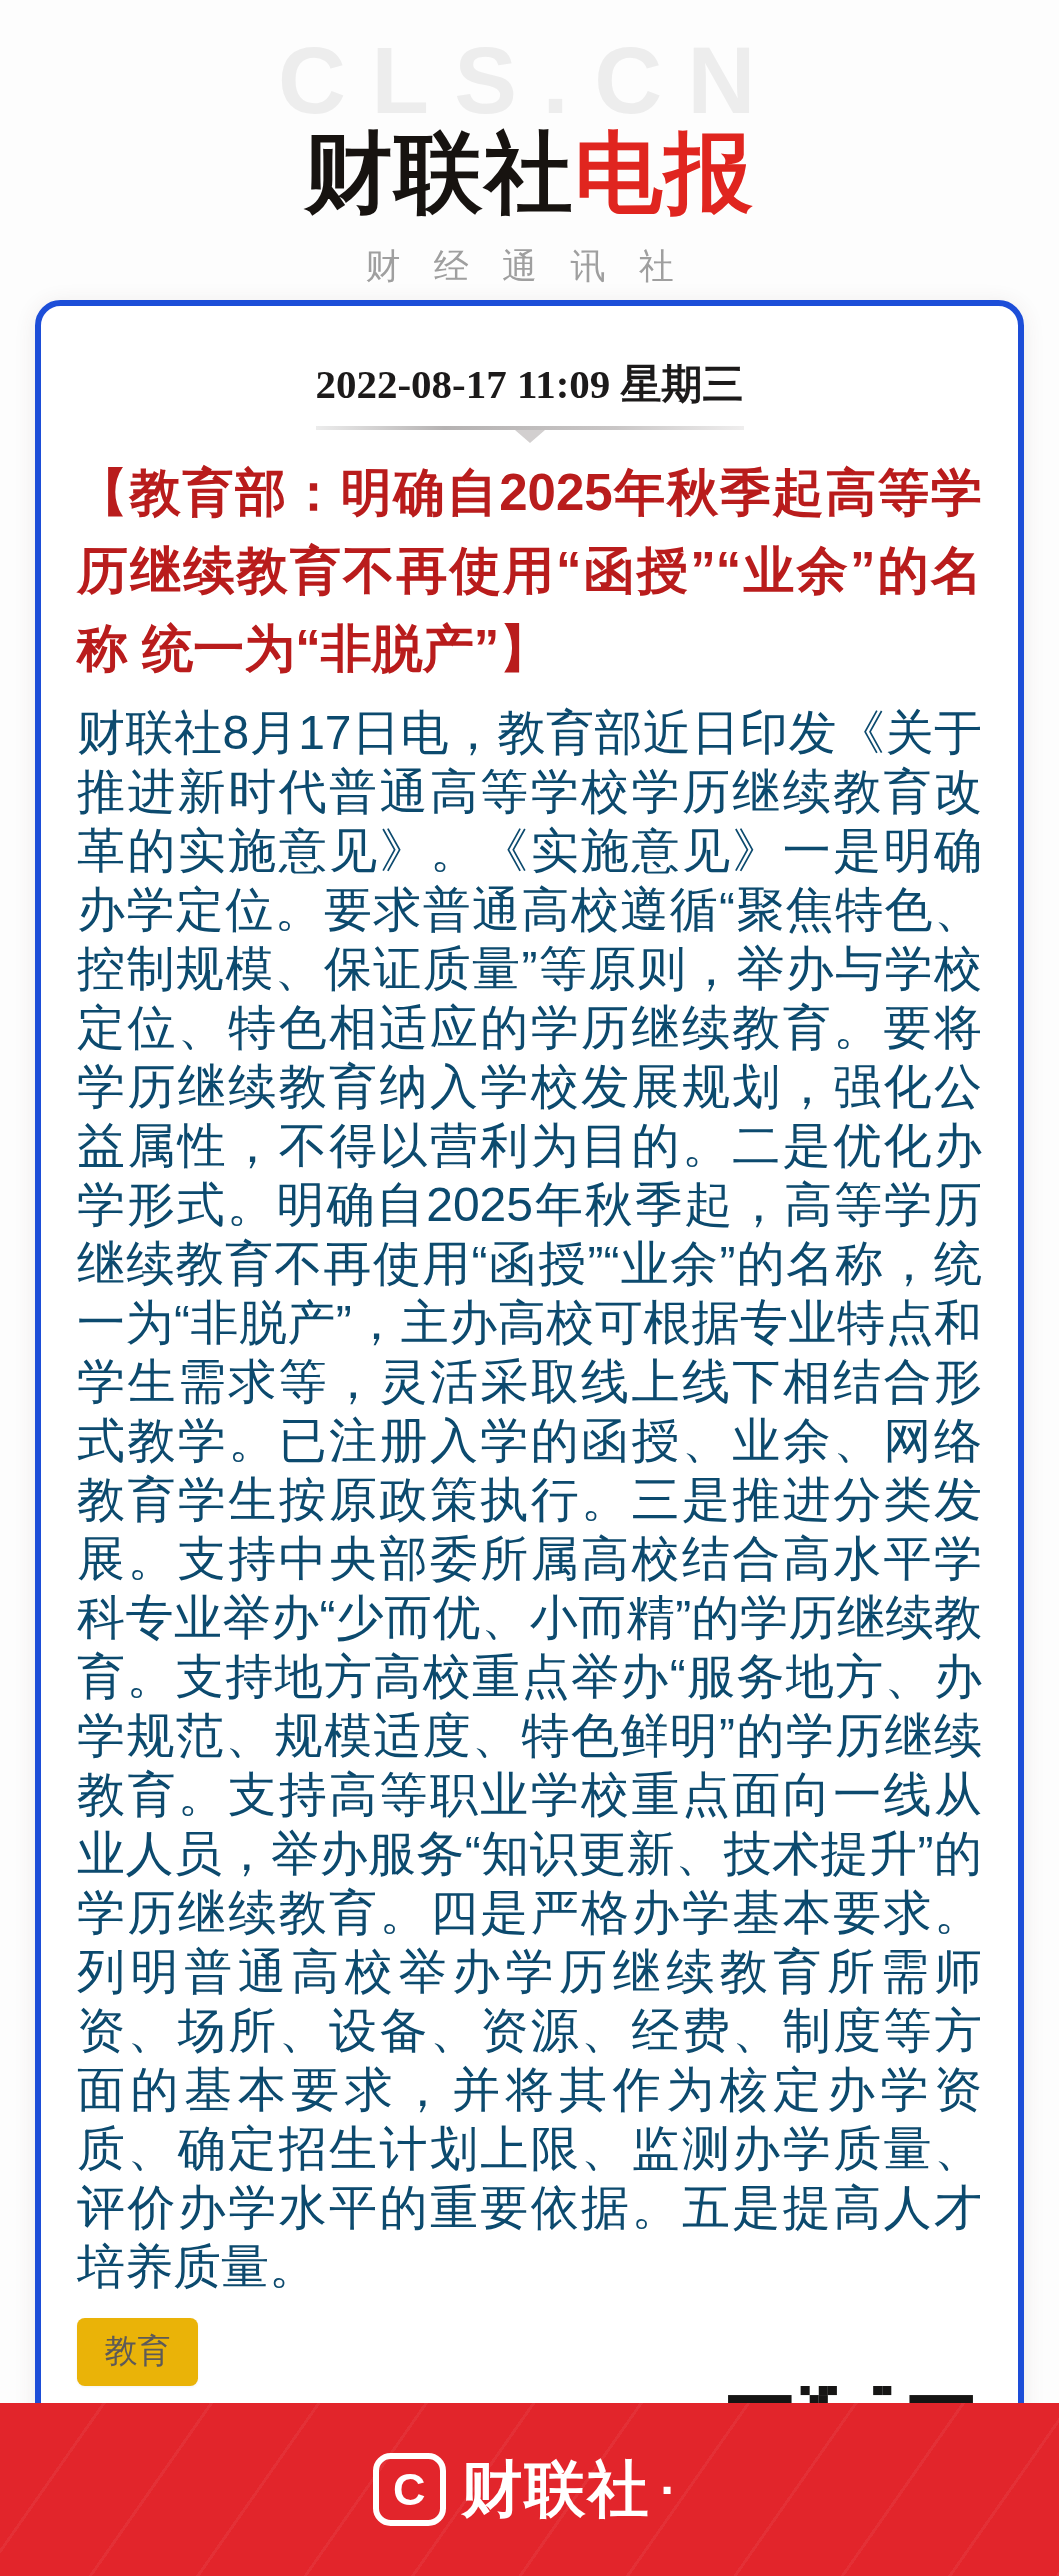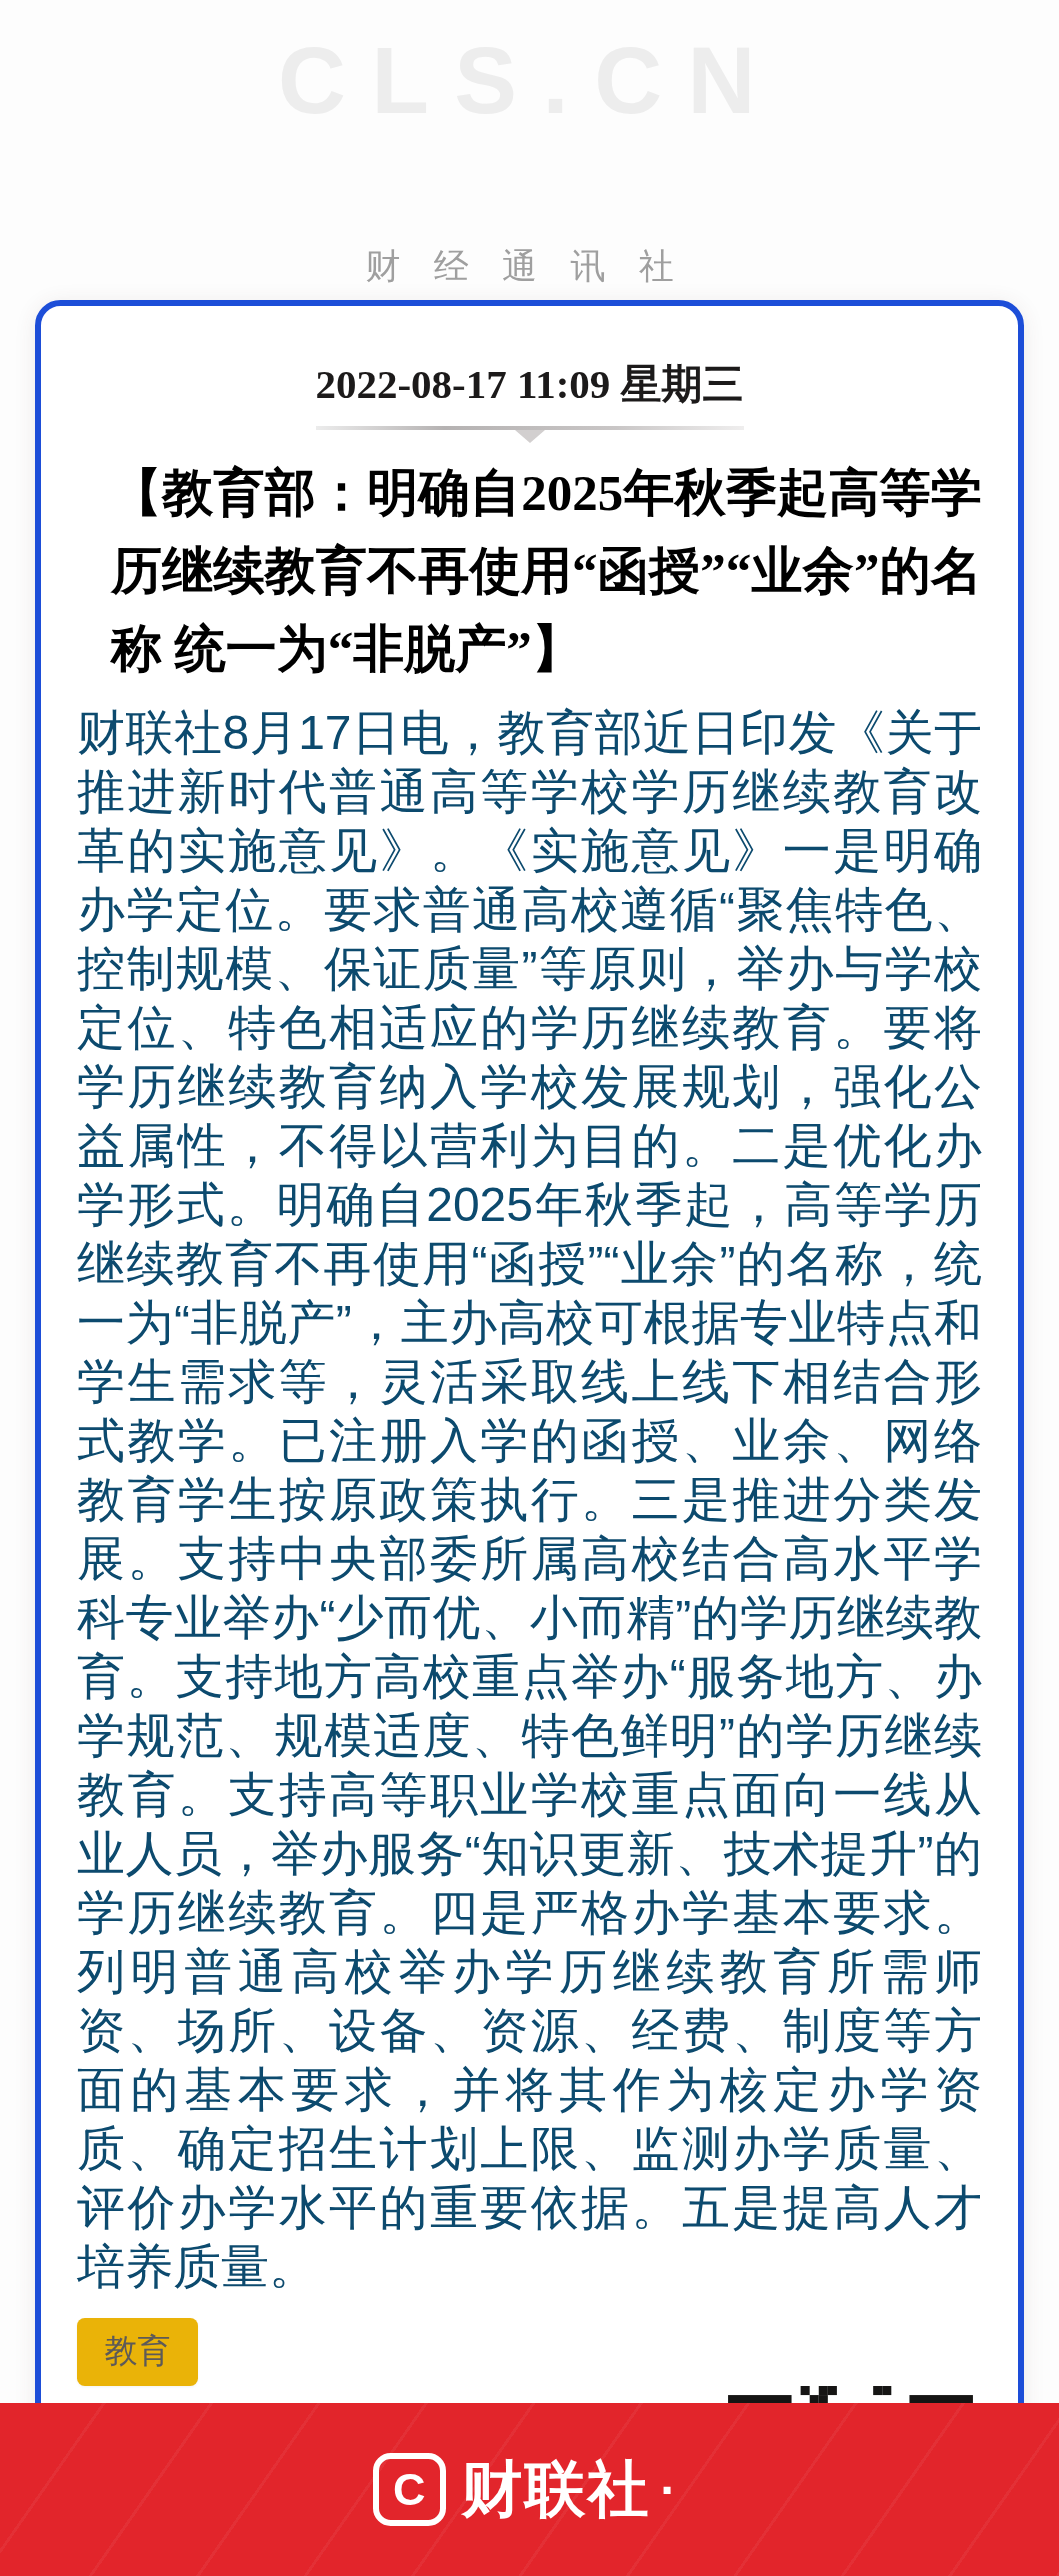--- a/index.html
+++ b/index.html
@@ -59,26 +59,25 @@
   .divider::after {
     content:""; position:absolute; left:50%; top:4.9px;
     transform:translateX(-50%);
     width:0; height:0;
     border-left:15.7px solid transparent;
     border-right:15.7px solid transparent;
     border-top:13.7px solid #d2cfcf;
   }
   .headline {
     margin-top:23.5px;
-    font-family:Liberation Serif, serif;
+    font-family:Liberation Sans, sans-serif;
     font-weight:700;
     font-size:51px; line-height:78px;
-    color:#000000;
+    color:#b91c1c;
     text-align:justify;
-    margin-left:34px;
   }
   .body-text {
     margin-top:15px;
     font-size:48px; line-height:59px;
     color:#0c4a6e;
     font-weight:500;
     text-align:justify;
   }
   .tag-row { margin-top:21.6px; }
   .tag-chip {
@@ -144,20 +143,23 @@
   }
   .footer-brand { color:#ffffff; font-size:61px; font-weight:900; letter-spacing:2px; }
   .footer-sep { color:#ffffff; font-size:49px; font-weight:900; margin:0 9.8px; }
   .footer-slogan { color:#ffffff; font-size:45px; font-weight:600; letter-spacing:2.9px; }
 </style>
 </head>
 <body>
 
 <div class="header">
   <div class="watermark">CLS.CN</div>
+  <div class="logo-row">
+    <span class="logo-brand">财联社</span><span class="logo-product">电报</span>
+  </div>
   <div class="logo-subtitle">财 经 通 讯 社</div>
 </div>
 
 <div class="card">
   <div class="date">2022-08-17 11:09 星期三</div>
   <div class="divider"></div>
   <div class="headline">【教育部：明确自2025年秋季起高等学历继续教育不再使用“函授”“业余”的名称 统一为“非脱产”】</div>
   <div class="body-text">财联社8月17日电，教育部近日印发《关于推进新时代普通高等学校学历继续教育改革的实施意见》。《实施意见》一是明确办学定位。要求普通高校遵循“聚焦特色、控制规模、保证质量”等原则，举办与学校定位、特色相适应的学历继续教育。要将学历继续教育纳入学校发展规划，强化公益属性，不得以营利为目的。二是优化办学形式。明确自2025年秋季起，高等学历继续教育不再使用“函授”“业余”的名称，统一为“非脱产”，主办高校可根据专业特点和学生需求等，灵活采取线上线下相结合形式教学。已注册入学的函授、业余、网络教育学生按原政策执行。三是推进分类发展。支持中央部委所属高校结合高水平学科专业举办“少而优、小而精”的学历继续教育。支持地方高校重点举办“服务地方、办学规范、规模适度、特色鲜明”的学历继续教育。支持高等职业学校重点面向一线从业人员，举办服务“知识更新、技术提升”的学历继续教育。四是严格办学基本要求。列明普通高校举办学历继续教育所需师资、场所、设备、资源、经费、制度等方面的基本要求，并将其作为核定办学资质、确定招生计划上限、监测办学质量、评价办学水平的重要依据。五是提高人才培养质量。</div>
   <div class="tag-row">
     <span class="tag-chip">教育</span>

